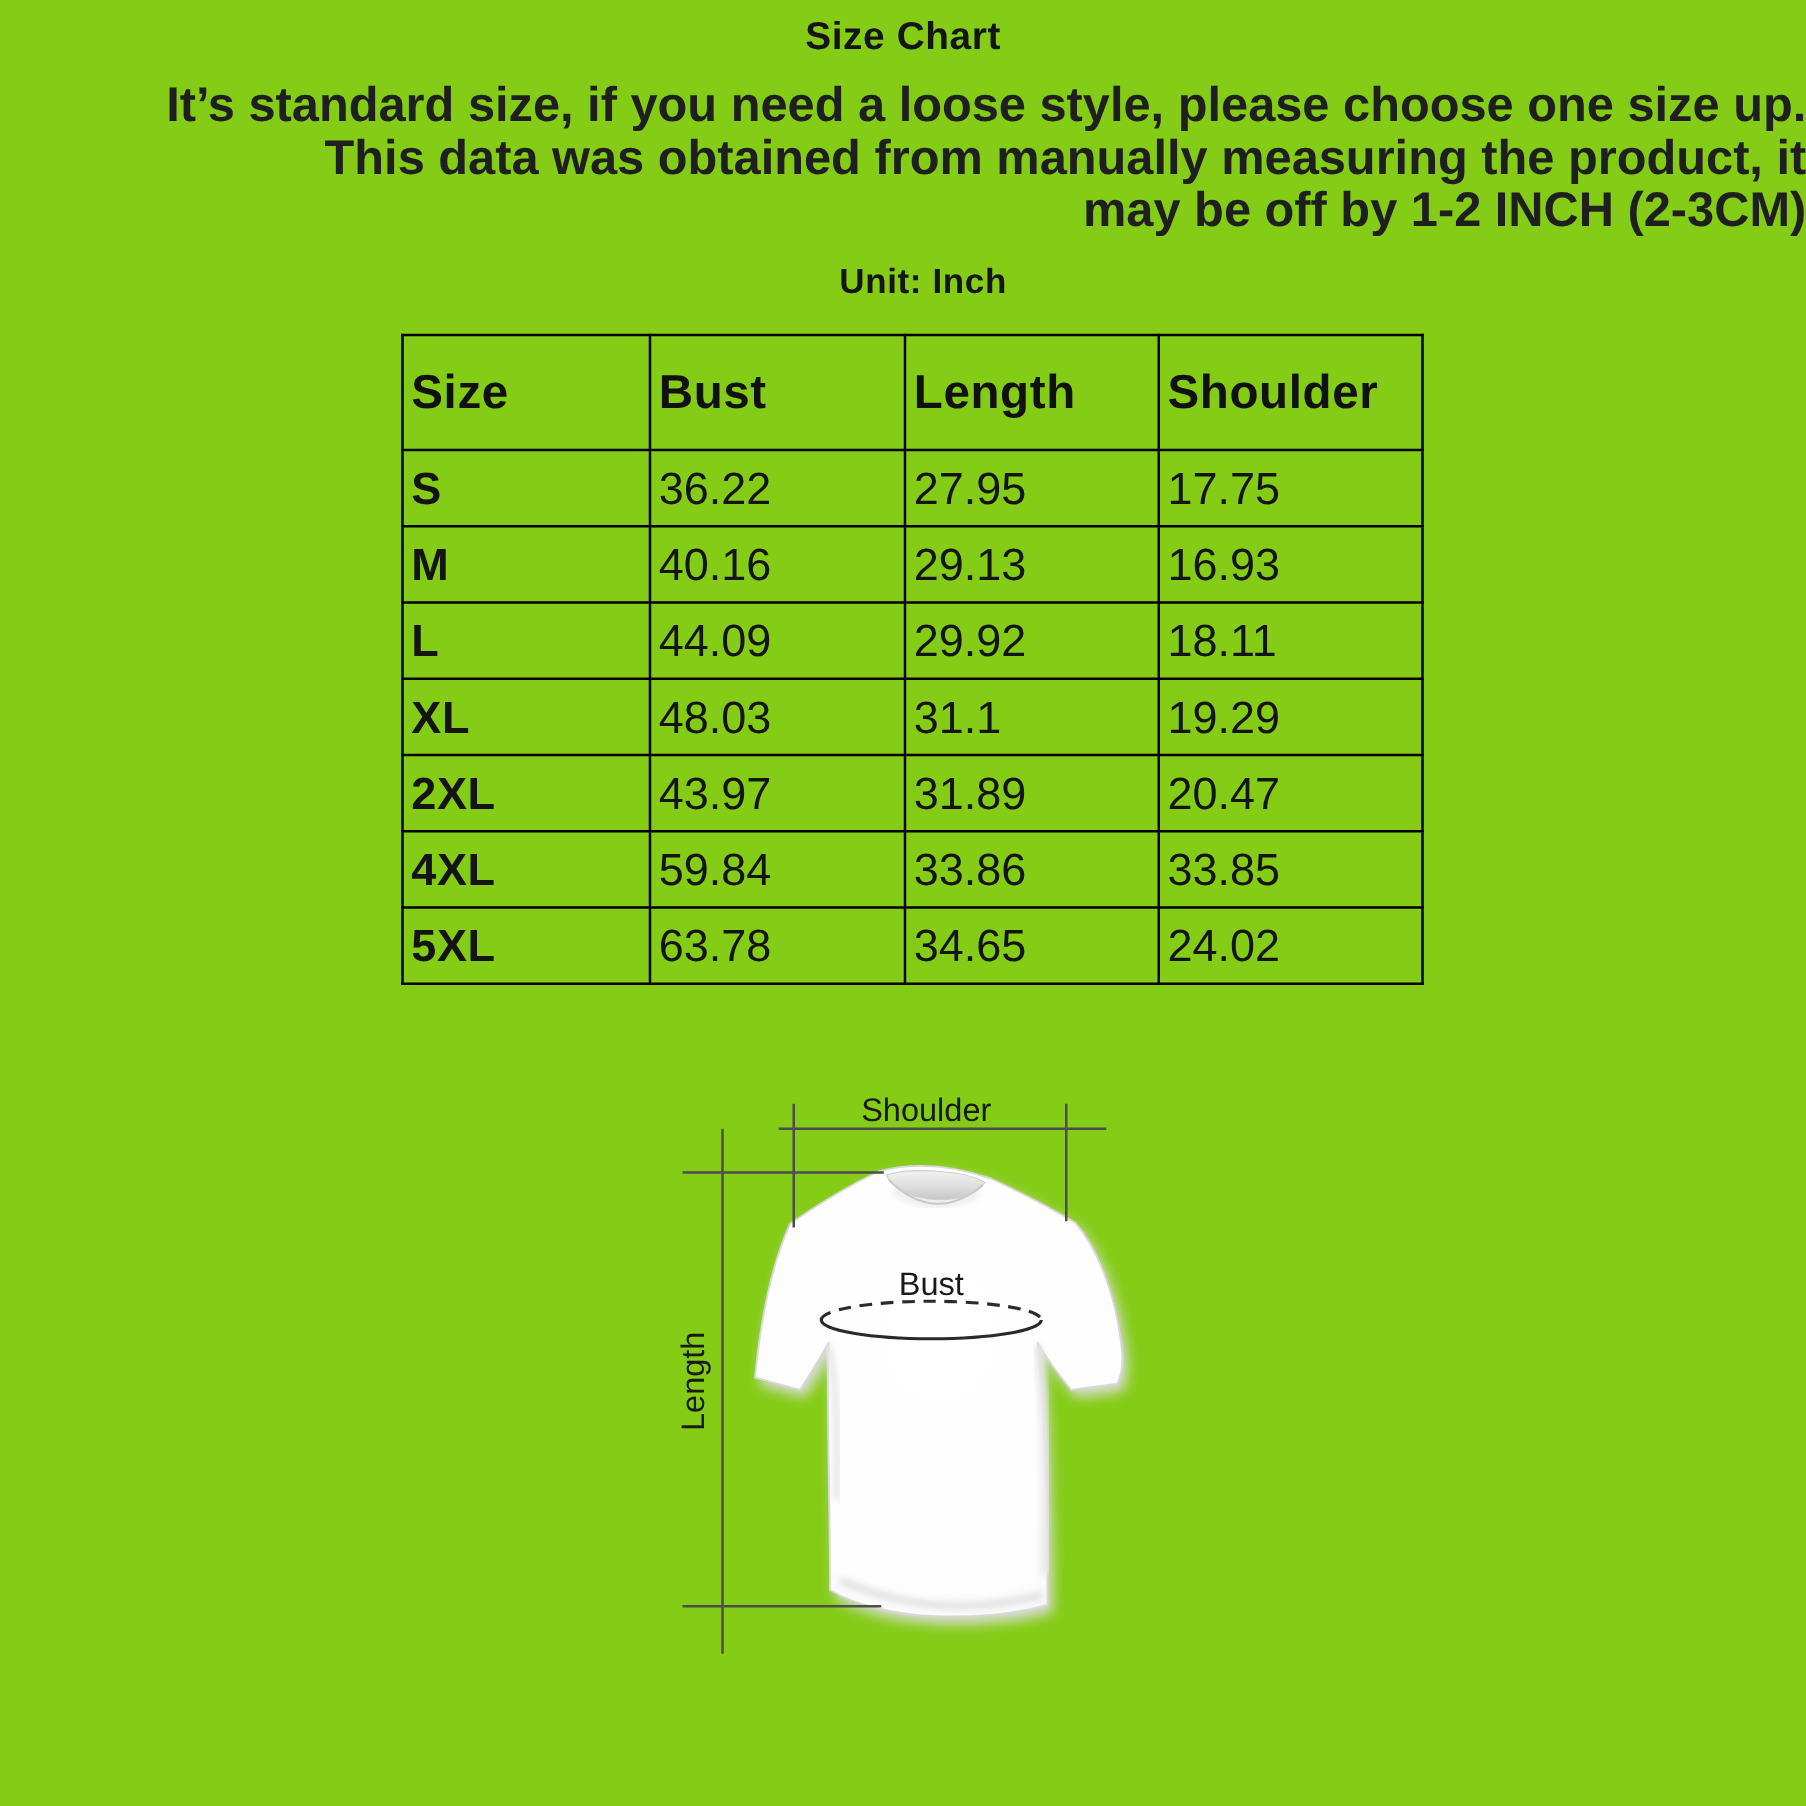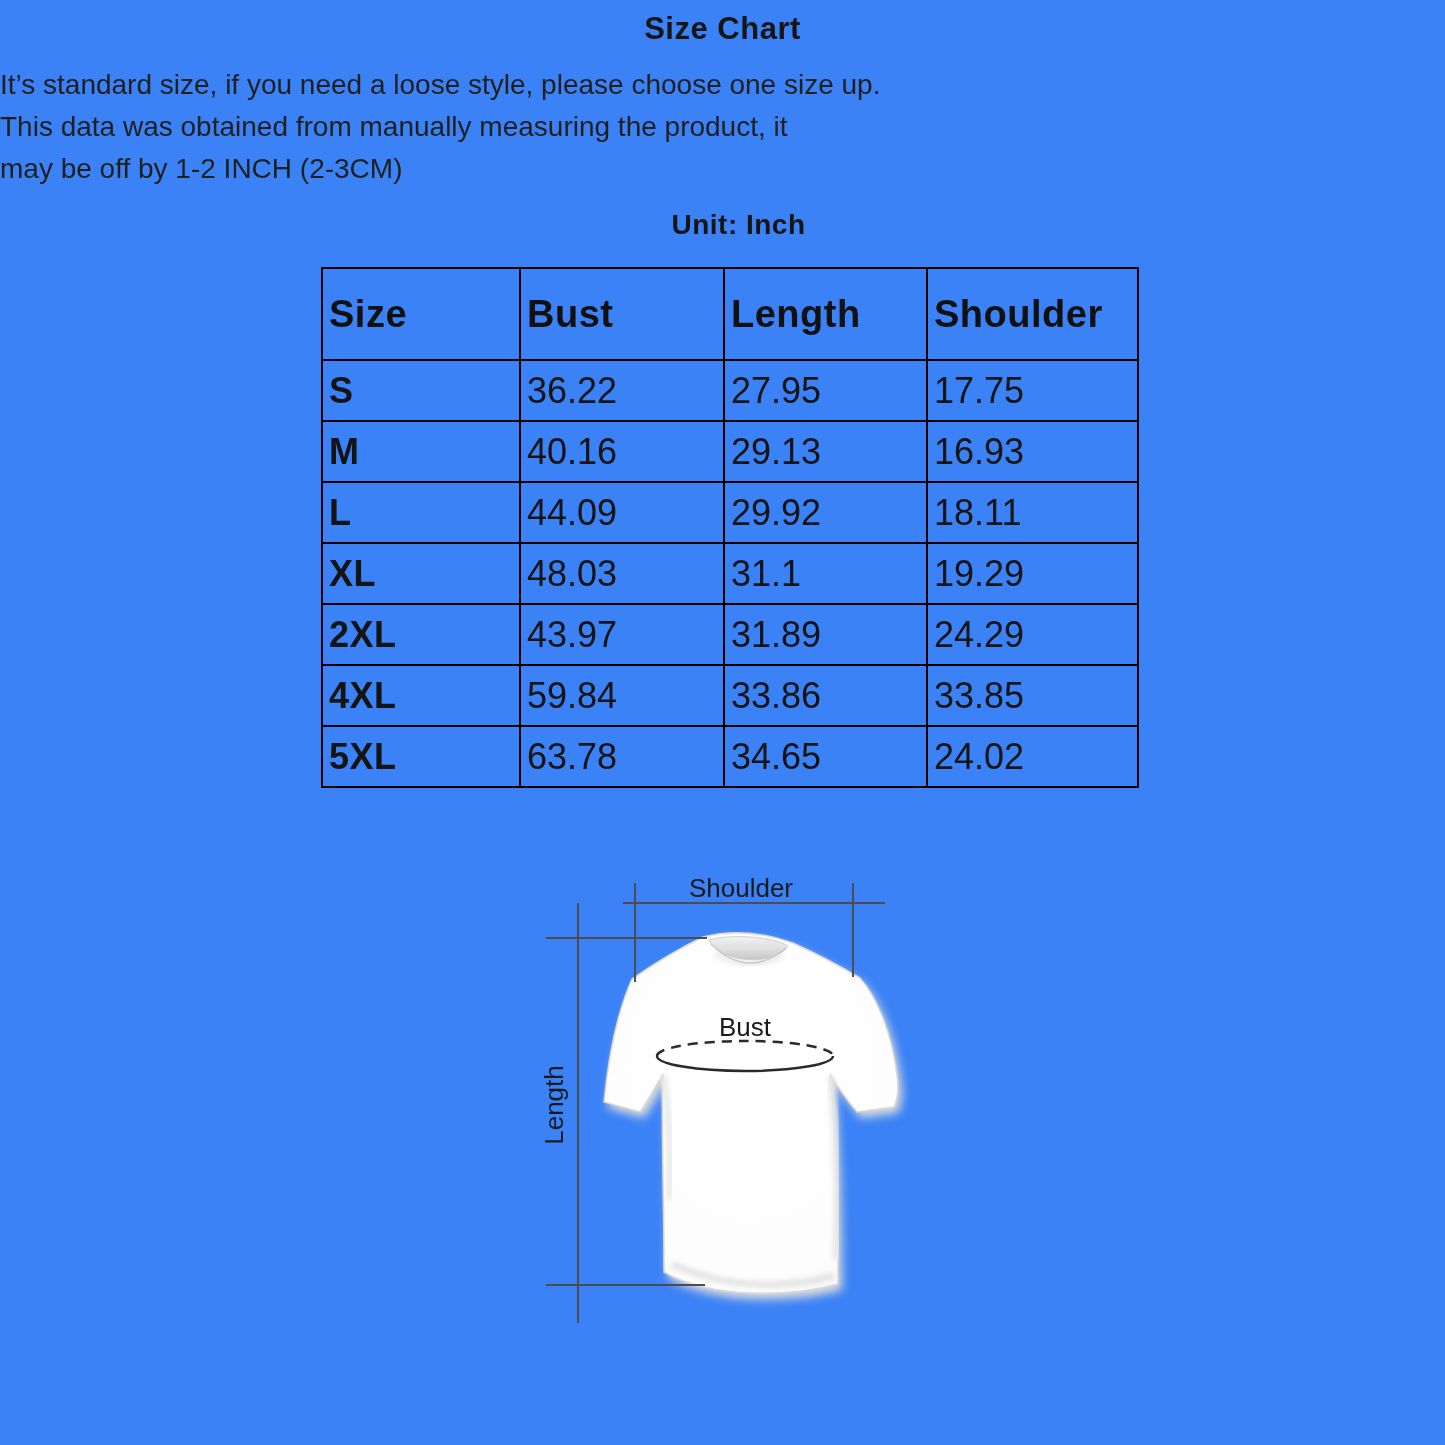--- a/index.html
+++ b/index.html
@@ -1,28 +1,28 @@
 <!DOCTYPE html>
 <html><head>
 <meta charset="utf-8">
 <style>
   * { margin: 0; padding: 0; box-sizing: border-box; }
   html, body { width: 1445px; height: 1445px; background: #ffffff; }
   body { font-family: "Liberation Sans", "DejaVu Sans", sans-serif; color: #1b1b1b; position: relative; overflow: hidden; }
 
-  .page { position: absolute; inset: 0; background: #3b82f6; }
+  .page { position: absolute; inset: 0; background: #84cc16; }
 
   .title {
     position: absolute; top: 11px; left: 0; width: 100%;
     text-align: center; font-size: 31px; font-weight: 800; color: #151515;
     letter-spacing: 0.5px;
   }
   .subtitle {
     position: absolute; top: 64px; left: 0; width: 100%;
-    text-align: left; font-size: 28px; font-weight: 400; line-height: 42px; color: #1f1f1f;
+    text-align: right; font-size: 39px; font-weight: 700; line-height: 42px; color: #1f1f1f;
   }
   .unit {
     position: absolute; top: 209px; left: 0; width: 100%;
     text-align: center; font-size: 28px; font-weight: 800; color: #151515;
     letter-spacing: 0.5px;
     padding-left: 32px;
   }
 
   table.size-table {
     position: absolute; left: 321px; top: 267px; width: 816px;
@@ -100,21 +100,21 @@
       <tr>
         <td class="size-col">XL</td>
         <td>48.03</td>
         <td>31.1</td>
         <td>19.29</td>
       </tr>
       <tr>
         <td class="size-col">2XL</td>
         <td>43.97</td>
         <td>31.89</td>
-        <td>24.29</td>
+        <td>20.47</td>
       </tr>
       <tr>
         <td class="size-col">4XL</td>
         <td>59.84</td>
         <td>33.86</td>
         <td>33.85</td>
       </tr>
       <tr>
         <td class="size-col">5XL</td>
         <td>63.78</td>

